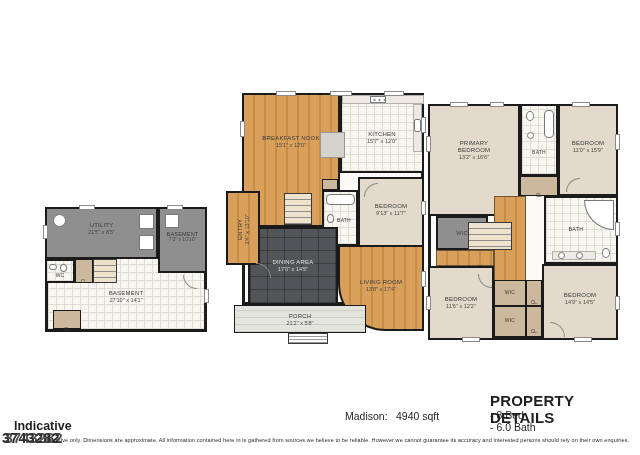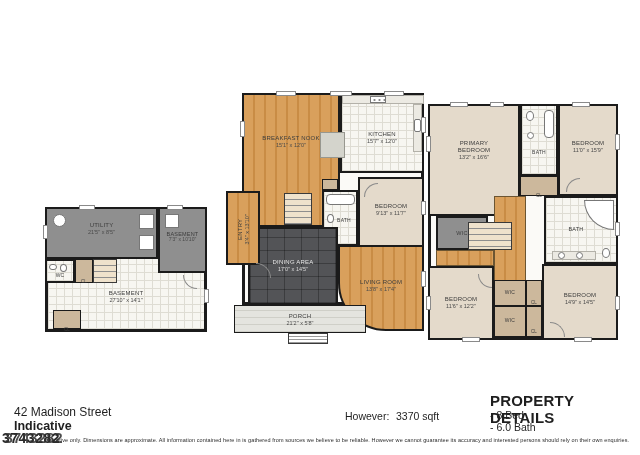--- a/index.html
+++ b/index.html
@@ -279,25 +279,24 @@
     <div class="win" style="left:144px;top:-2px;width:18px;height:5px;"></div>
     <div class="win" style="left:-2px;top:32px;width:5px;height:16px;"></div>
     <div class="win" style="left:-2px;top:192px;width:5px;height:14px;"></div>
     <div class="win" style="left:187px;top:30px;width:5px;height:16px;"></div>
     <div class="win" style="left:187px;top:118px;width:5px;height:14px;"></div>
     <div class="win" style="left:187px;top:192px;width:5px;height:14px;"></div>
     <div class="win" style="left:34px;top:233px;width:18px;height:5px;"></div>
     <div class="win" style="left:146px;top:233px;width:18px;height:5px;"></div>
   </div>
 
-  <div class="addr1">42 Madison Street</div>
   <div class="addr2">Indicative</div>
 
-  <div class="fa-label">However:</div>
-  <div class="fa-value">3370 sqft</div>
+  <div class="fa-label">Madison:</div>
+  <div class="fa-value">4940 sqft</div>
 
   <div class="pd-title">PROPERTY DETAILS</div>
   <div class="pd-item1">- 8 Bed</div>
   <div class="pd-item2">- 6.0 Bath</div>
 
   <div class="listing-id">3743282</div>
   <div class="disclaimer">Indicative only. Dimensions are approximate. All information contained here in is gathered from sources we believe to be reliable. However we cannot guarantee its accuracy and interested persons should rely on their own enquiries.</div>
 </div>
 
 </body></html>

